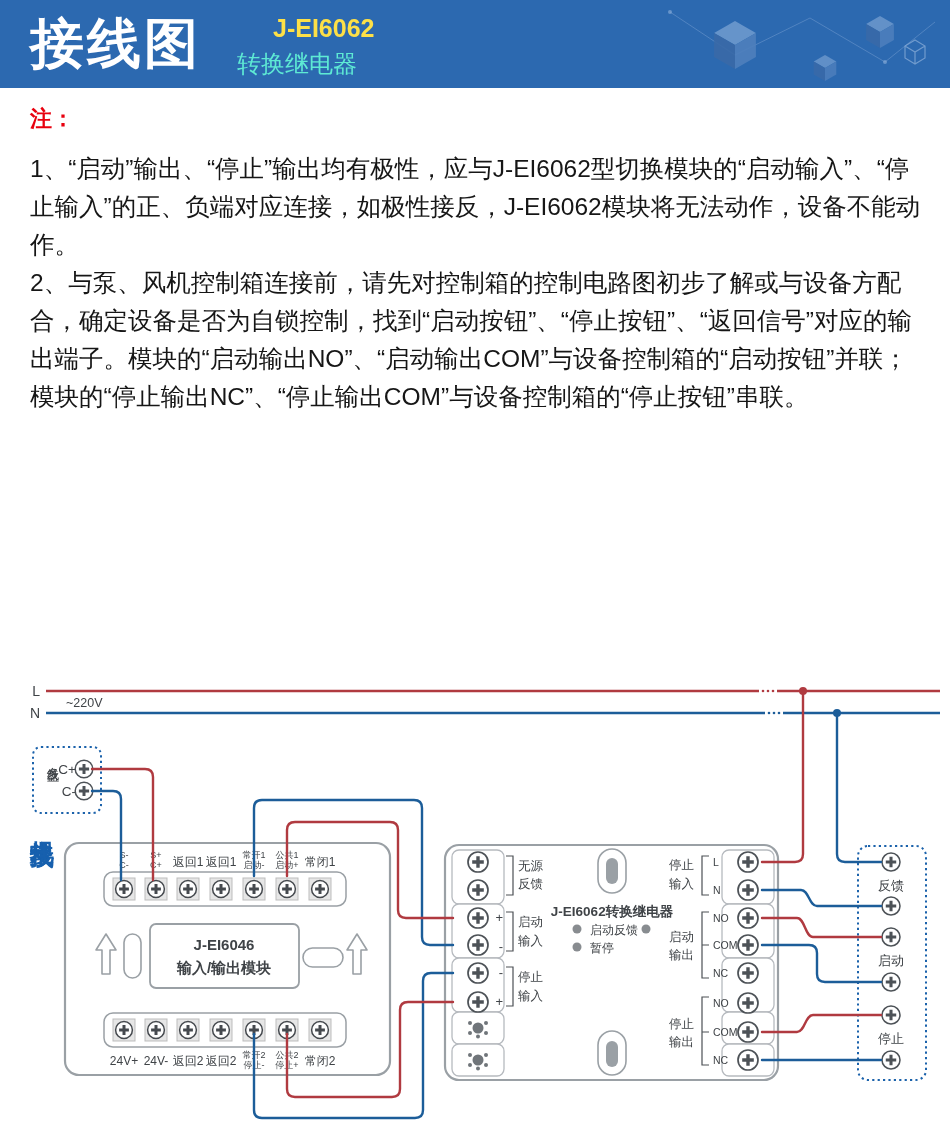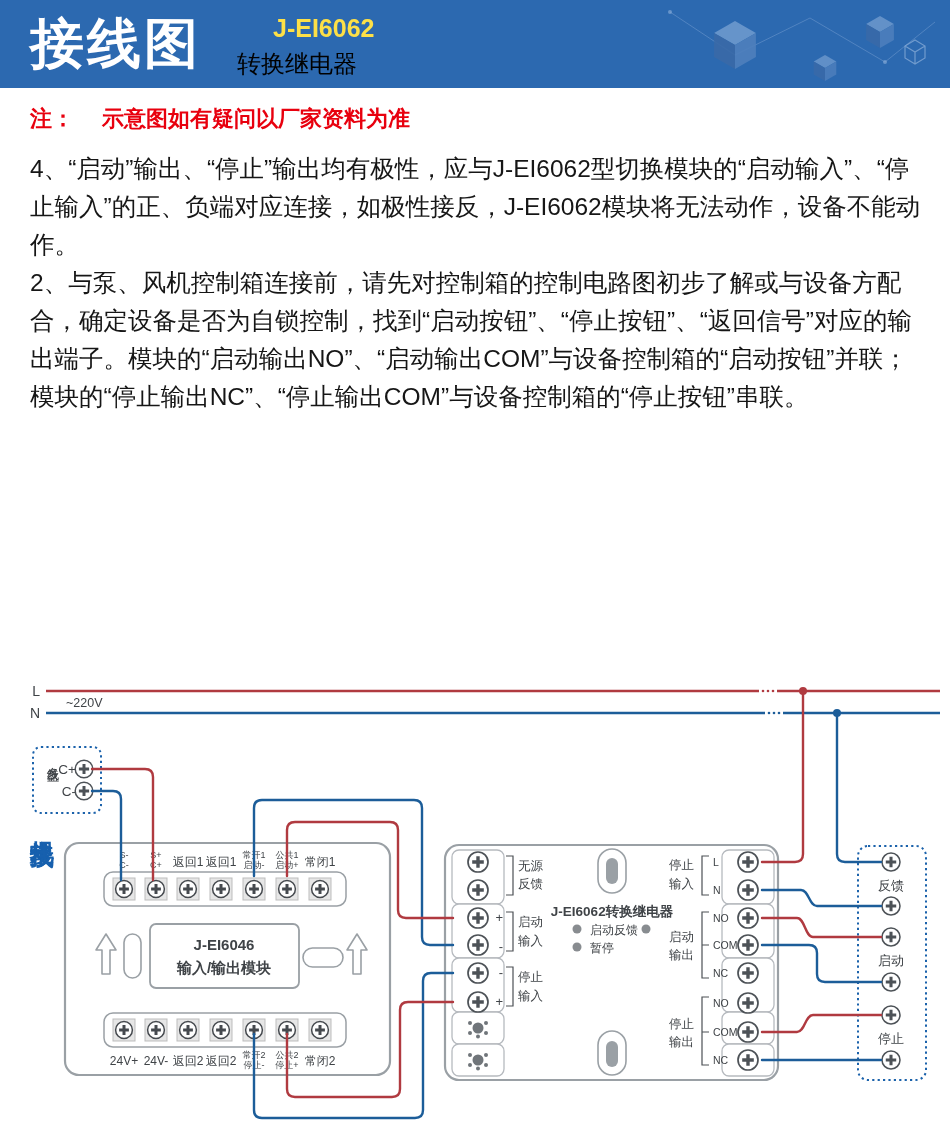--- a/index.html
+++ b/index.html
@@ -3,21 +3,21 @@
 <meta charset="utf-8">
 <style>
   html,body{margin:0;padding:0;background:#ffffff;}
   .page{position:relative;width:950px;height:1147px;background:#fff;overflow:hidden;
         font-family:"Liberation Sans","DejaVu Sans",sans-serif;}
   
   .banner{position:absolute;left:0;top:0;width:950px;height:88px;background:#2c69b0;}
   .banner h1{position:absolute;left:30px;top:8px;margin:0;color:#fff;font-size:54px;
              font-weight:bold;letter-spacing:3px;}
   .banner .model{position:absolute;left:237px;top:14px;color:#fde047;font-size:25px;font-weight:700;margin-left:36px;}
-  .banner .subtitle{position:absolute;left:237px;top:48px;color:#000000;font-size:24px;font-weight:500;}
+  .banner .subtitle{position:absolute;left:237px;top:48px;color:#5eead4;font-size:24px;font-weight:500;}
   .banner svg{position:absolute;right:0;top:0;}
   
   .note{position:absolute;left:30px;top:104px;color:#e8000e;font-size:22px;font-weight:600;
         display:flex;gap:28px;white-space:nowrap;}
   .paras{position:absolute;left:30px;top:150px;width:894px;color:#161616;font-size:24.5px;
          line-height:38px;font-weight:500;text-align:left;}
   .paras p{margin:0;}
   
   .diagram{position:absolute;left:0;top:677px;width:950px;height:470px;}
   .diagram svg{position:absolute;left:0;top:0;}
@@ -53,24 +53,23 @@
         <polygon points="195,55 206.3,61.5 195,68 183.7,61.5" fill="#6d99cd"></polygon>
         <polygon points="183.7,61.5 195,68 195,81 183.7,74.5" fill="#3a6aa8"></polygon>
         <polygon points="206.3,61.5 195,68 195,81 206.3,74.5" fill="#4f80bd"></polygon>
       </g>
       <path d="M285,40 l10,6 v12 l-10,6 l-10,-6 v-12 z M275,46 l10,6 l10,-6 M285,52 v12" fill="none" stroke="#8fb0da" stroke-width="1.2" opacity="0.7"></path>
     </svg>
   </div>
 
   <div class="note">
     <span>注：</span>
-    <span>示意图如有疑问以厂家资料为准</span>
   </div>
   <div class="paras">
-    <p>4、“启动”输出、“停止”输出均有极性，应与J-EI6062型切换模块的“启动输入”、“停止输入”的正、负端对应连接，如极性接反，J-EI6062模块将无法动作，设备不能动作。</p>
+    <p>1、“启动”输出、“停止”输出均有极性，应与J-EI6062型切换模块的“启动输入”、“停止输入”的正、负端对应连接，如极性接反，J-EI6062模块将无法动作，设备不能动作。</p>
     <p>2、与泵、风机控制箱连接前，请先对控制箱的控制电路图初步了解或与设备方配合，确定设备是否为自锁控制，找到“启动按钮”、“停止按钮”、“返回信号”对应的输出端子。模块的“启动输出NO”、“启动输出COM”与设备控制箱的“启动按钮”并联；模块的“停止输出NC”、“停止输出COM”与设备控制箱的“停止按钮”串联。</p>
   </div>
 
   <div class="diagram">
     <svg width="950" height="470" viewBox="0 677 950 470">
       <defs>
         <g id="scr">
           <circle r="10" fill="#ffffff" stroke="#4d5257" stroke-width="1.7"></circle>
           <path d="M-5.8,0H5.8M0,-5.8V5.8" stroke="#4d5257" stroke-width="3.4" fill="none"></path>
         </g>

